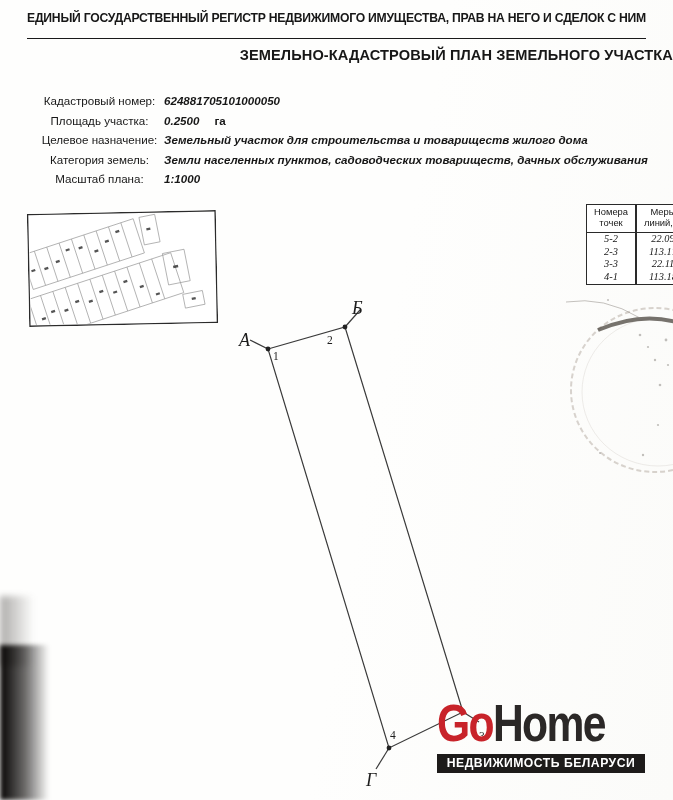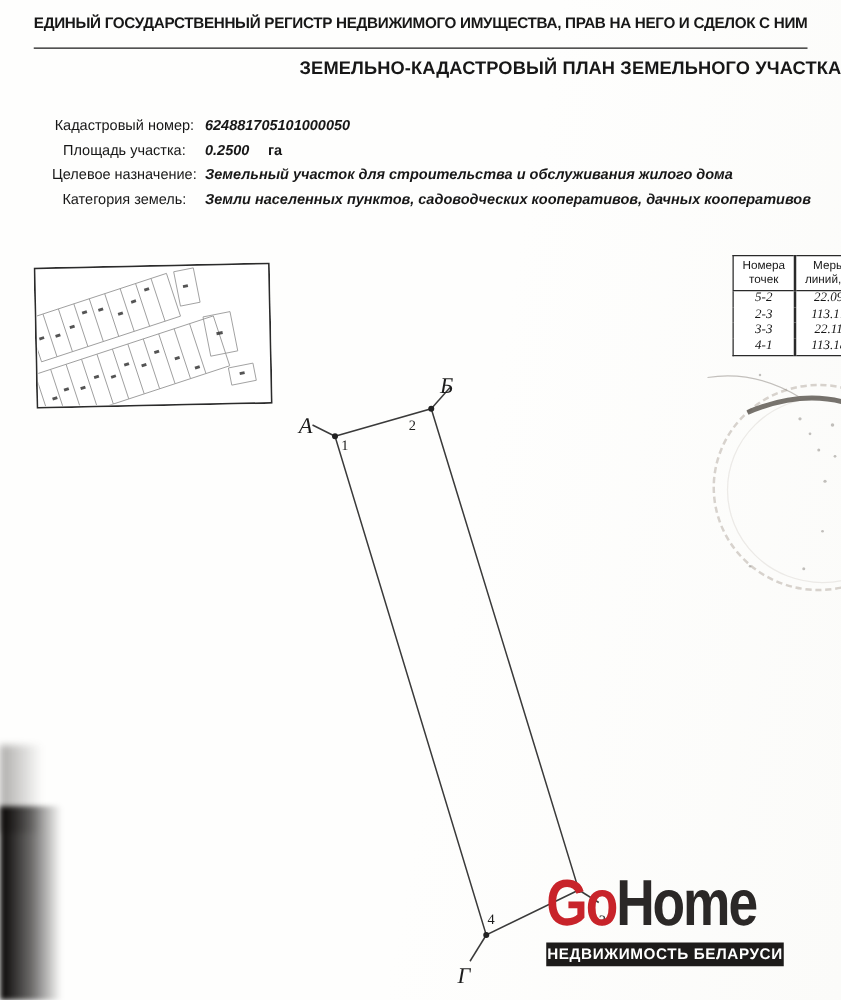--- a/index.html
+++ b/index.html
@@ -61,21 +61,21 @@
   }
   
   .logo{position:absolute;left:437px;top:700px;z-index:6;}
   .logo-text{
     font-size:52px;font-weight:bold;letter-spacing:-2px;line-height:0.92;
     white-space:nowrap;transform:scaleX(0.82);transform-origin:0 0;
   }
   .logo-go{color:#c8232a;}
   .logo-home{color:#2b2827;}
   .logo-bar{
-    margin-top:6px;width:190px;background:#1d1b1a;color:#ffffff;
+    margin-top:6px;width:208px;background:#1d1b1a;color:#ffffff;
     font-weight:bold;font-size:12.2px;letter-spacing:0.5px;text-align:center;
     padding:2px 0 3px;
   }
 </style>
 </head>
 <body>
 
 <div class="page">
 
   <div class="reg-header">
@@ -88,25 +88,29 @@
       <span class="flabel">Кадастровый номер:</span>
       <span class="fvalue">624881705101000050</span>
     </div>
     <div class="frow">
       <span class="flabel">Площадь участка:</span>
       <span class="fvalue">0.2500</span>
       <span class="funit">га</span>
     </div>
     <div class="frow">
       <span class="flabel">Целевое назначение:</span>
-      <span class="fvalue">Земельный участок для строительства и обслуживания жилого дома</span>
+      <span class="fvalue">Земельный участок для строительства и товариществ жилого дома</span>
     </div>
     <div class="frow">
       <span class="flabel">Категория земель:</span>
-      <span class="fvalue">Земли населенных пунктов, садоводческих кооперативов, дачных кооперативов</span>
+      <span class="fvalue">Земли населенных пунктов, садоводческих товариществ, дачных обслуживания</span>
+    </div>
+    <div class="frow">
+      <span class="flabel">Масштаб плана:</span>
+      <span class="fvalue">1:1000</span>
     </div>
   </div>
 
   <table class="mtable">
     <tbody>
         <tr>
       <th class="c1">
         <span>Номера</span><br>
         <span>точек</span>
       </th>

